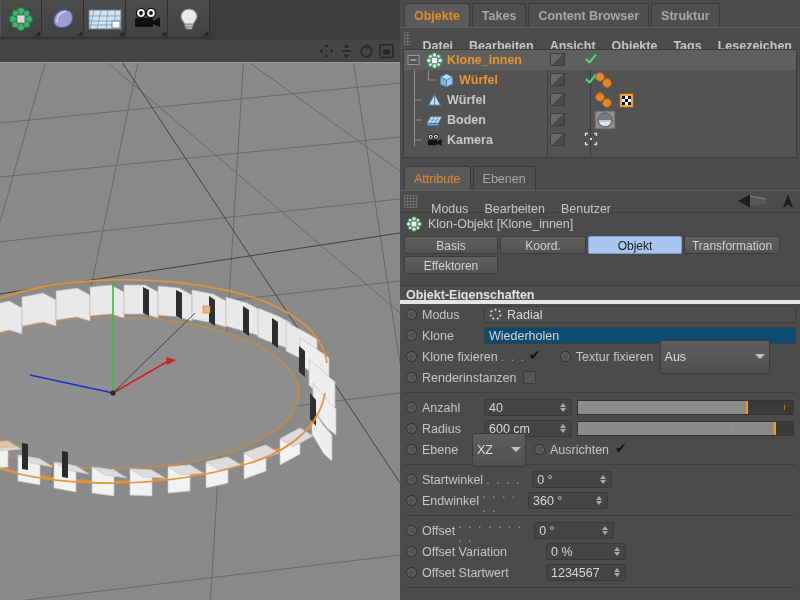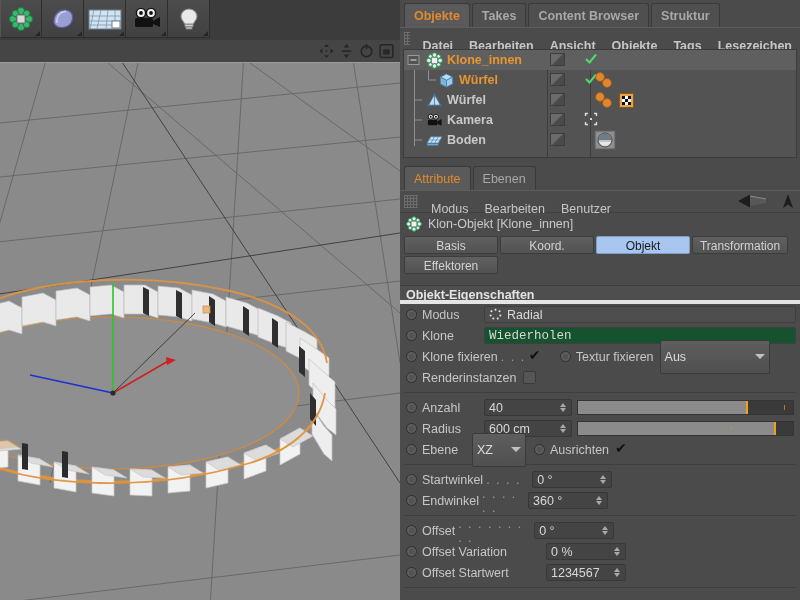--- a/index.html
+++ b/index.html
@@ -177,21 +177,21 @@
 
   .field {
     height: 17px; background: #444444;
     border: 1px solid #383838;
     border-radius: 2px;
     font-size: 12.5px; color: #d8d8d8;
     display: flex; align-items: center;
     padding: 0 4px;
     cursor: text;
   }
-  .field.flat { background: #14532d; border-color: #3f3f3f; font-family: Liberation Mono, monospace; }
+  .field.flat { background: #0c4a6e; border-color: #3f3f3f; }
   .spin {
     margin-left: auto; width: 8px; height: 13px; flex: 0 0 auto;
     display: flex; flex-direction: column; justify-content: center; align-items: center;
     cursor: ns-resize;
   }
   .spin i { display: block; width: 0; height: 0; border-left: 3px solid transparent; border-right: 3px solid transparent; }
   .spin i.up { border-bottom: 4px solid #a9a9a9; margin-bottom: 1px; }
   .spin i.dn { border-top: 4px solid #a9a9a9; }
 
   .chk {
@@ -577,20 +577,48 @@
                   <rect x="9" y="6" width="3" height="3"></rect>
                 <rect x="6" y="9" width="3" height="3"></rect>
               </g>
             </svg>
           </span>
         </div>
 
         <div class="om-row">
           <div class="om-tree"></div>
           <svg class="om-ico" viewBox="0 0 18 18">
+            <path d="M1 12 L5 5 L17 5 L13 12 Z" fill="#cfe4f5" stroke="#4a7fa8" stroke-width="0.9"></path>
+            <g stroke="#4a7fa8" stroke-width="0.7">
+              <path d="M3.7 8.5 L15.3 8.5"></path>
+                <path d="M9 5 L5 12"></path>
+                <path d="M13 5 L9 12"></path>
+            </g>
+            <path d="M1 12 L13 12 L13 14.5 L1 14.5 Z" fill="#6fa8cf" stroke="#3d6f96" stroke-width="0.8"></path>
+          </svg>
+          <span class="om-label">Boden</span>
+          <span class="om-vis"></span>
+          <span class="om-dots">
+            <span class="om-dot red"></span>
+            <span class="om-dot"></span>
+          </span>
+          <span class="tagzone">
+            <svg width="22" height="20" viewBox="0 0 22 20">
+              <rect x="1" y="1" width="20" height="18" fill="#8e8e8e" stroke="#5e5e5e"></rect>
+              <circle cx="11" cy="10" r="7" fill="#bfc4c9"></circle>
+              <path d="M4.6 10 a6.4 6.4 0 0 1 12.8 0 z" fill="#6f7c88"></path>
+              <path d="M5.4 12 a6 6 0 0 0 11.2 0 z" fill="#e3e8ec"></path>
+              <circle cx="11" cy="10" r="7" fill="none" stroke="#4a4a4a"></circle>
+            </svg>
+          </span>
+        </div>
+
+        <div class="om-row">
+          <div class="om-tree"></div>
+          <svg class="om-ico" viewBox="0 0 18 18">
             <circle cx="5" cy="5" r="2.6" fill="#f0f0f0" stroke="#111" stroke-width="1"></circle>
             <circle cx="5" cy="5" r="1" fill="#111"></circle>
             <circle cx="10.5" cy="5" r="2.6" fill="#f0f0f0" stroke="#111" stroke-width="1"></circle>
             <circle cx="10.5" cy="5" r="1" fill="#111"></circle>
             <rect x="2" y="8.5" width="10" height="5.5" rx="1" fill="#111"></rect>
             <path d="M12 10 L16.5 7.5 L16.5 14.5 L12 12.5 Z" fill="#111"></path>
           </svg>
           <span class="om-label">Kamera</span>
           <span class="om-vis"></span>
           <span class="om-dots">
@@ -599,48 +627,20 @@
           </span>
           <span class="om-state">
             <svg width="14" height="14" viewBox="0 0 14 14">
               <g fill="none" stroke="#dcdcdc" stroke-width="1.4">
                 <path d="M1.5 4 V1.5 H4"></path>
                   <path d="M10 1.5 H12.5 V4"></path>
                 <path d="M12.5 10 V12.5 H10"></path>
                   <path d="M4 12.5 H1.5 V10"></path>
               </g>
               <rect x="6" y="6" width="2" height="2" fill="#dcdcdc"></rect>
-            </svg>
-          </span>
-        </div>
-
-        <div class="om-row">
-          <div class="om-tree"></div>
-          <svg class="om-ico" viewBox="0 0 18 18">
-            <path d="M1 12 L5 5 L17 5 L13 12 Z" fill="#cfe4f5" stroke="#4a7fa8" stroke-width="0.9"></path>
-            <g stroke="#4a7fa8" stroke-width="0.7">
-              <path d="M3.7 8.5 L15.3 8.5"></path>
-                <path d="M9 5 L5 12"></path>
-                <path d="M13 5 L9 12"></path>
-            </g>
-            <path d="M1 12 L13 12 L13 14.5 L1 14.5 Z" fill="#6fa8cf" stroke="#3d6f96" stroke-width="0.8"></path>
-          </svg>
-          <span class="om-label">Boden</span>
-          <span class="om-vis"></span>
-          <span class="om-dots">
-            <span class="om-dot red"></span>
-            <span class="om-dot"></span>
-          </span>
-          <span class="tagzone">
-            <svg width="22" height="20" viewBox="0 0 22 20">
-              <rect x="1" y="1" width="20" height="18" fill="#8e8e8e" stroke="#5e5e5e"></rect>
-              <circle cx="11" cy="10" r="7" fill="#bfc4c9"></circle>
-              <path d="M4.6 10 a6.4 6.4 0 0 1 12.8 0 z" fill="#6f7c88"></path>
-              <path d="M5.4 12 a6 6 0 0 0 11.2 0 z" fill="#e3e8ec"></path>
-              <circle cx="11" cy="10" r="7" fill="none" stroke="#4a4a4a"></circle>
             </svg>
           </span>
         </div>
       </div>
     </div>
 
     <div id="am">
       <div class="tabstrip">
         <div class="ptab active">Attribute</div>
         <div class="ptab">Ebenen</div>
@@ -675,21 +675,21 @@
             <circle cx="4.7" cy="13.3" r="2"></circle>
               <circle cx="4.7" cy="4.7" r="2"></circle>
           </g>
           <rect x="5.8" y="5.8" width="6.4" height="6.4" fill="#efefef" stroke="#7b7b7b" stroke-width="0.8"></rect>
         </svg>
         <span class="ttl">Klon-Objekt [Klone_innen]</span>
       </div>
 
       <div class="modetabs">
         <div class="mtab" style="width:94px">Basis</div>
-        <div class="mtab" style="width:94px">Koord.</div>
+        <div class="mtab" style="width:86px">Koord.</div>
         <div class="mtab active" style="width:94px">Objekt</div>
         <div class="mtab" style="width:96px">Transformation</div>
         <div class="mtab" style="width:94px">Effektoren</div>
       </div>
 
       <div class="section-hdr">Objekt-Eigenschaften</div>
 
       <div class="prow">
         <span class="radio"></span>
         <span class="plabel" style="width:62px">Modus</span>

